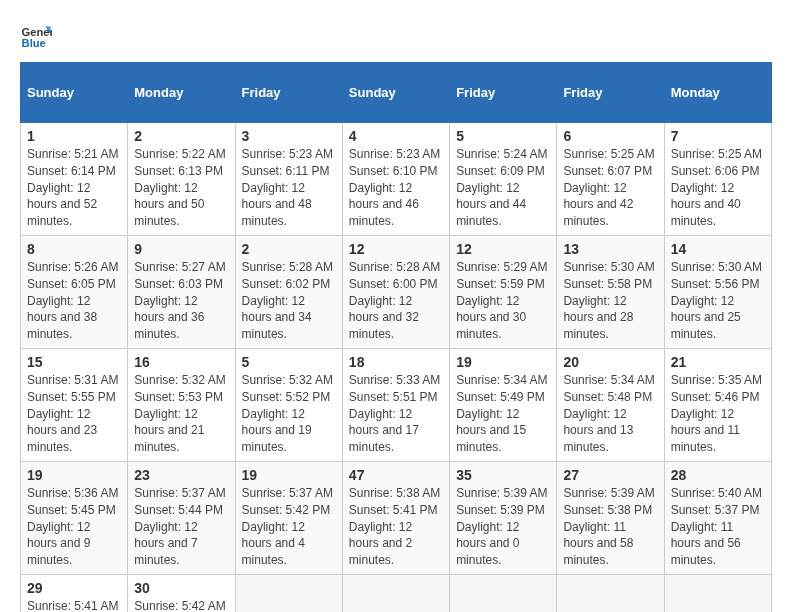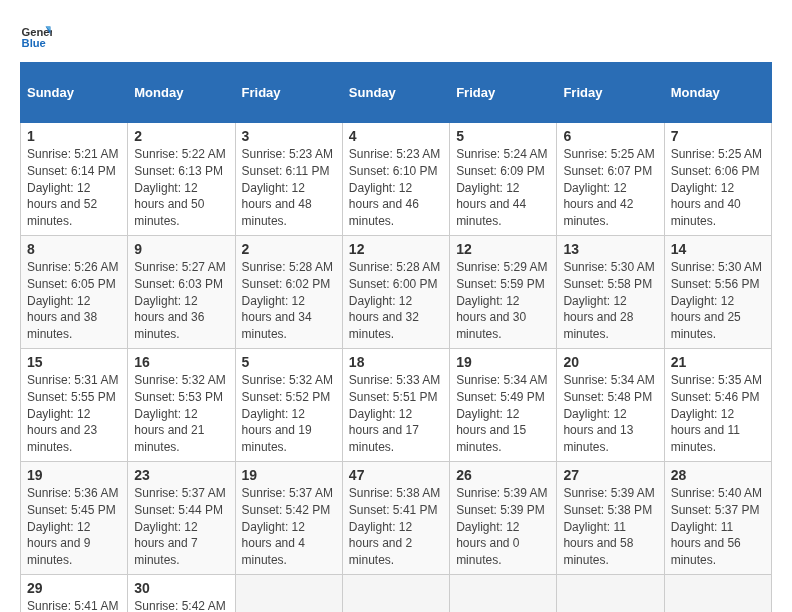--- a/index.html
+++ b/index.html
@@ -210,21 +210,21 @@
         </td>
         <td>
           <span class="day-number">19</span>
           <div class="day-info">Sunrise: 5:37 AM<br>Sunset: 5:42 PM<br>Daylight: 12 hours and 4 minutes.</div>
         </td>
         <td>
           <span class="day-number">47</span>
           <div class="day-info">Sunrise: 5:38 AM<br>Sunset: 5:41 PM<br>Daylight: 12 hours and 2 minutes.</div>
         </td>
         <td>
-          <span class="day-number">26</span>
+          <span class="day-number">35</span>
           <div class="day-info">Sunrise: 5:39 AM<br>Sunset: 5:39 PM<br>Daylight: 12 hours and 0 minutes.</div>
         </td>
         <td>
           <span class="day-number">27</span>
           <div class="day-info">Sunrise: 5:39 AM<br>Sunset: 5:38 PM<br>Daylight: 11 hours and 58 minutes.</div>
         </td>
         <td>
           <span class="day-number">28</span>
           <div class="day-info">Sunrise: 5:40 AM<br>Sunset: 5:37 PM<br>Daylight: 11 hours and 56 minutes.</div>
         </td>

